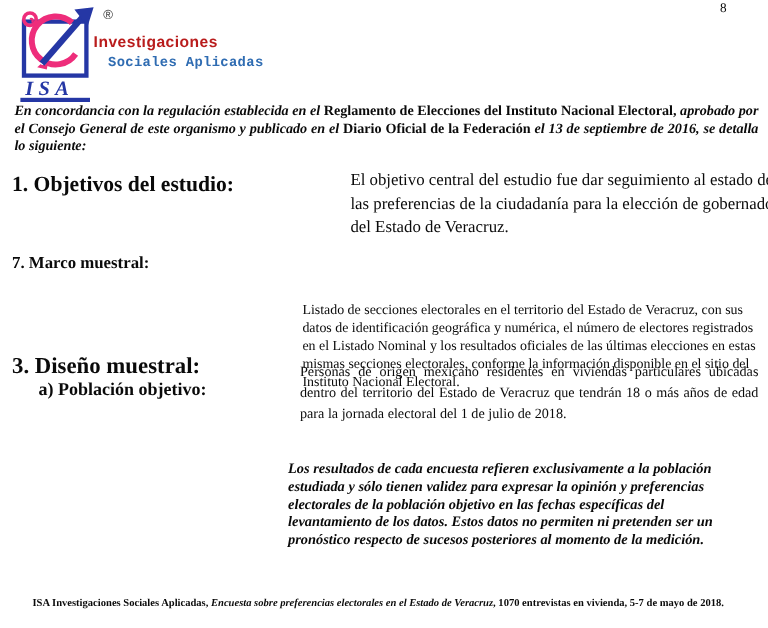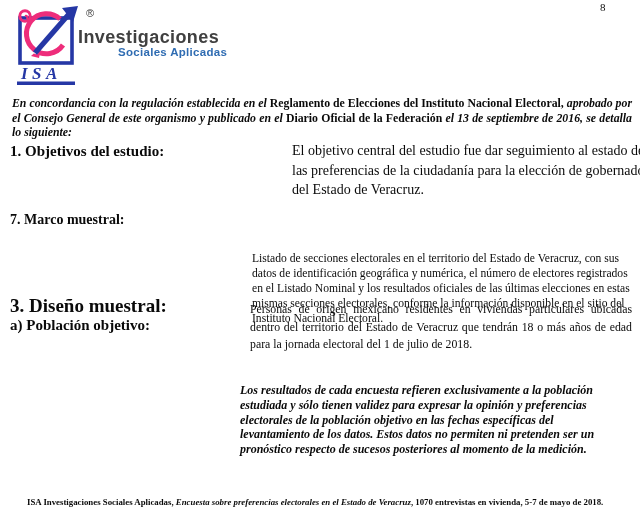--- a/index.html
+++ b/index.html
@@ -6,35 +6,35 @@
   .page{
     position:relative;width:640px;height:523px;background:#ffffff;
     font-family:"Liberation Serif", serif;color:#0a0a0a;overflow:hidden;
   }
   
   .logo-wrap{position:absolute;left:14px;top:5px;width:250px;height:76px;}
   .logo-svg{position:absolute;left:0;top:0;}
   .registered{position:absolute;left:72px;top:2px;font-size:11px;color:#3a3a3a;
     font-family:"Liberation Sans", sans-serif;}
   .brand1{position:absolute;left:64px;top:22px;font-family:"Liberation Sans", sans-serif;
-    font-weight:bold;font-size:18px;color:#404040;letter-spacing:.4px;}
-  .brand2{position:absolute;left:76px;top:41px;font-family:Liberation Sans, sans-serif;
-    font-weight:bold;font-size:11.5px;color:#2f6cb2;letter-spacing:.3px;margin-left:28px;}
+    font-weight:bold;font-size:13px;color:#b91c1c;letter-spacing:.4px;}
+  .brand2{position:absolute;left:76px;top:41px;font-family:Liberation Mono, monospace;
+    font-weight:bold;font-size:11.5px;color:#2f6cb2;letter-spacing:.3px;}
   
   .pagenum{position:absolute;left:600px;top:1px;font-size:11px;}
   
   .intro{position:absolute;left:12px;top:85px;width:620px;font-size:11.8px;
-    font-weight:bold;line-height:14.5px;text-align:justify;margin-top:11px;}
+    font-weight:bold;line-height:14.5px;text-align:justify;}
   .it{font-style:italic;text-align:right;}
   
   .s-label{position:absolute;left:10px;font-weight:bold;}
-  .lbl-1{top:143px;font-size:15px;}
+  .lbl-1{top:143px;font-size:18px;}
   .lbl-2{top:212px;font-size:14px;}
   .lbl-3{top:295px;font-size:19px;}
-  .lbl-3a{top:317px;font-size:15px;}
+  .lbl-3a{top:317px;font-size:15px;margin-left:22px;}
   .body-1{position:absolute;left:248px;top:141px;width:368px;font-weight:normal;
     font-size:14px;line-height:19.5px;margin-left:44px;}
   .body-2{position:absolute;left:252px;top:215px;width:385px;font-size:11.6px;
     line-height:15px;margin-top:36px;}
   .body-3a{position:absolute;left:250px;top:301px;width:382px;font-size:11.8px;
     line-height:17.5px;text-align:justify;}
   .disclaimer{position:absolute;left:240px;top:383px;width:362px;font-size:12px;
     font-weight:bold;font-style:italic;line-height:14.8px;}
   .disclaimer .ul{}
   

